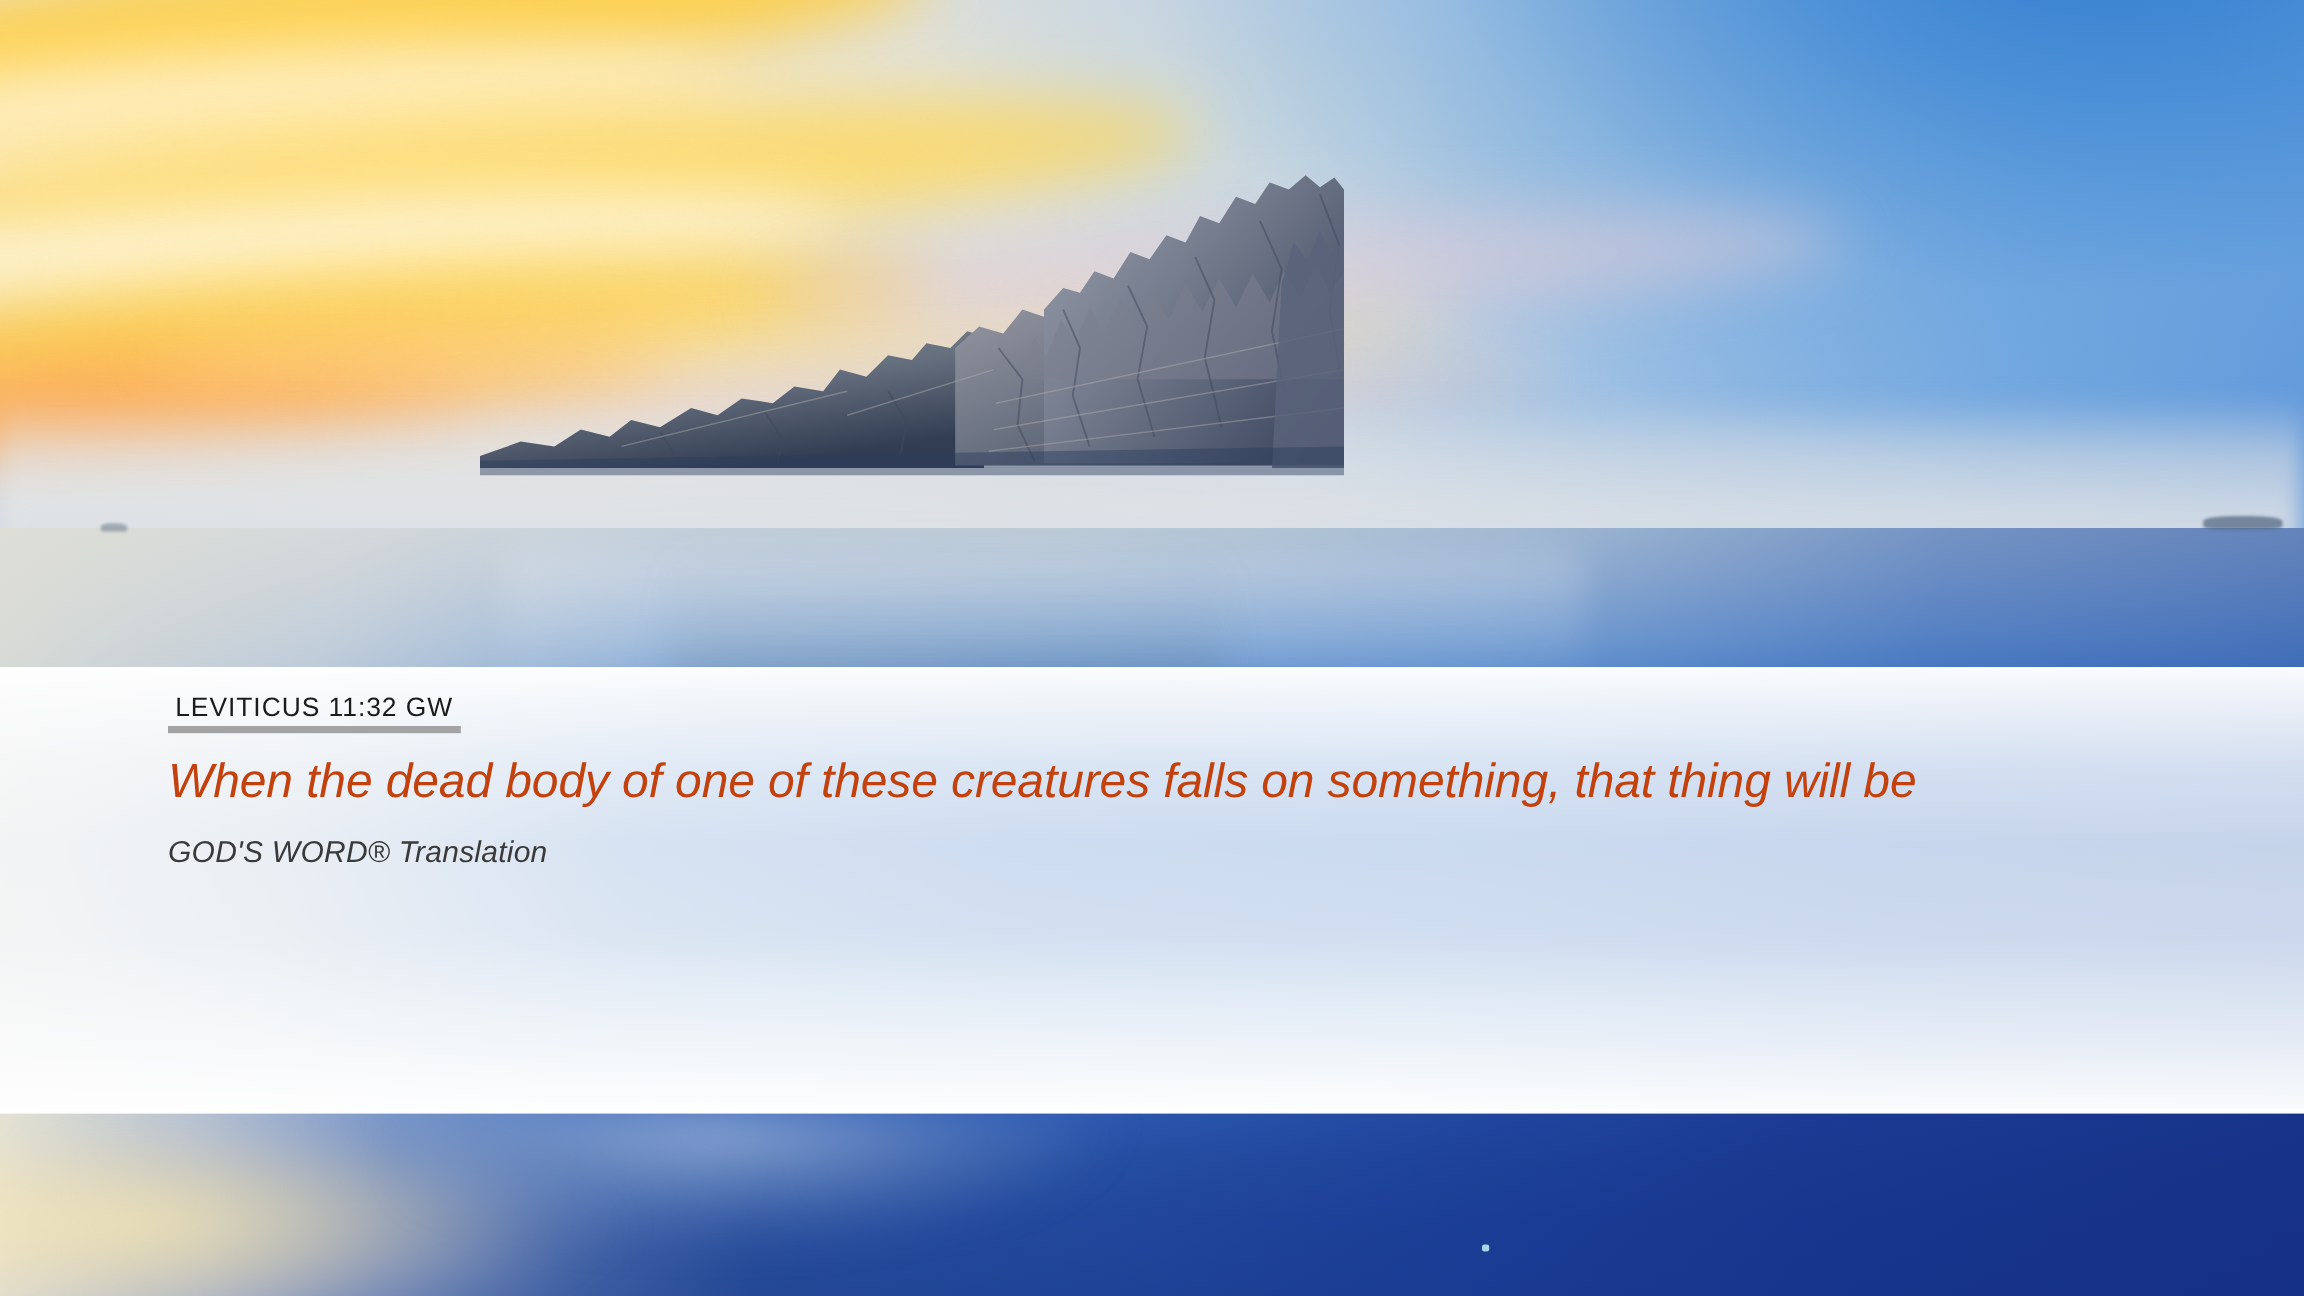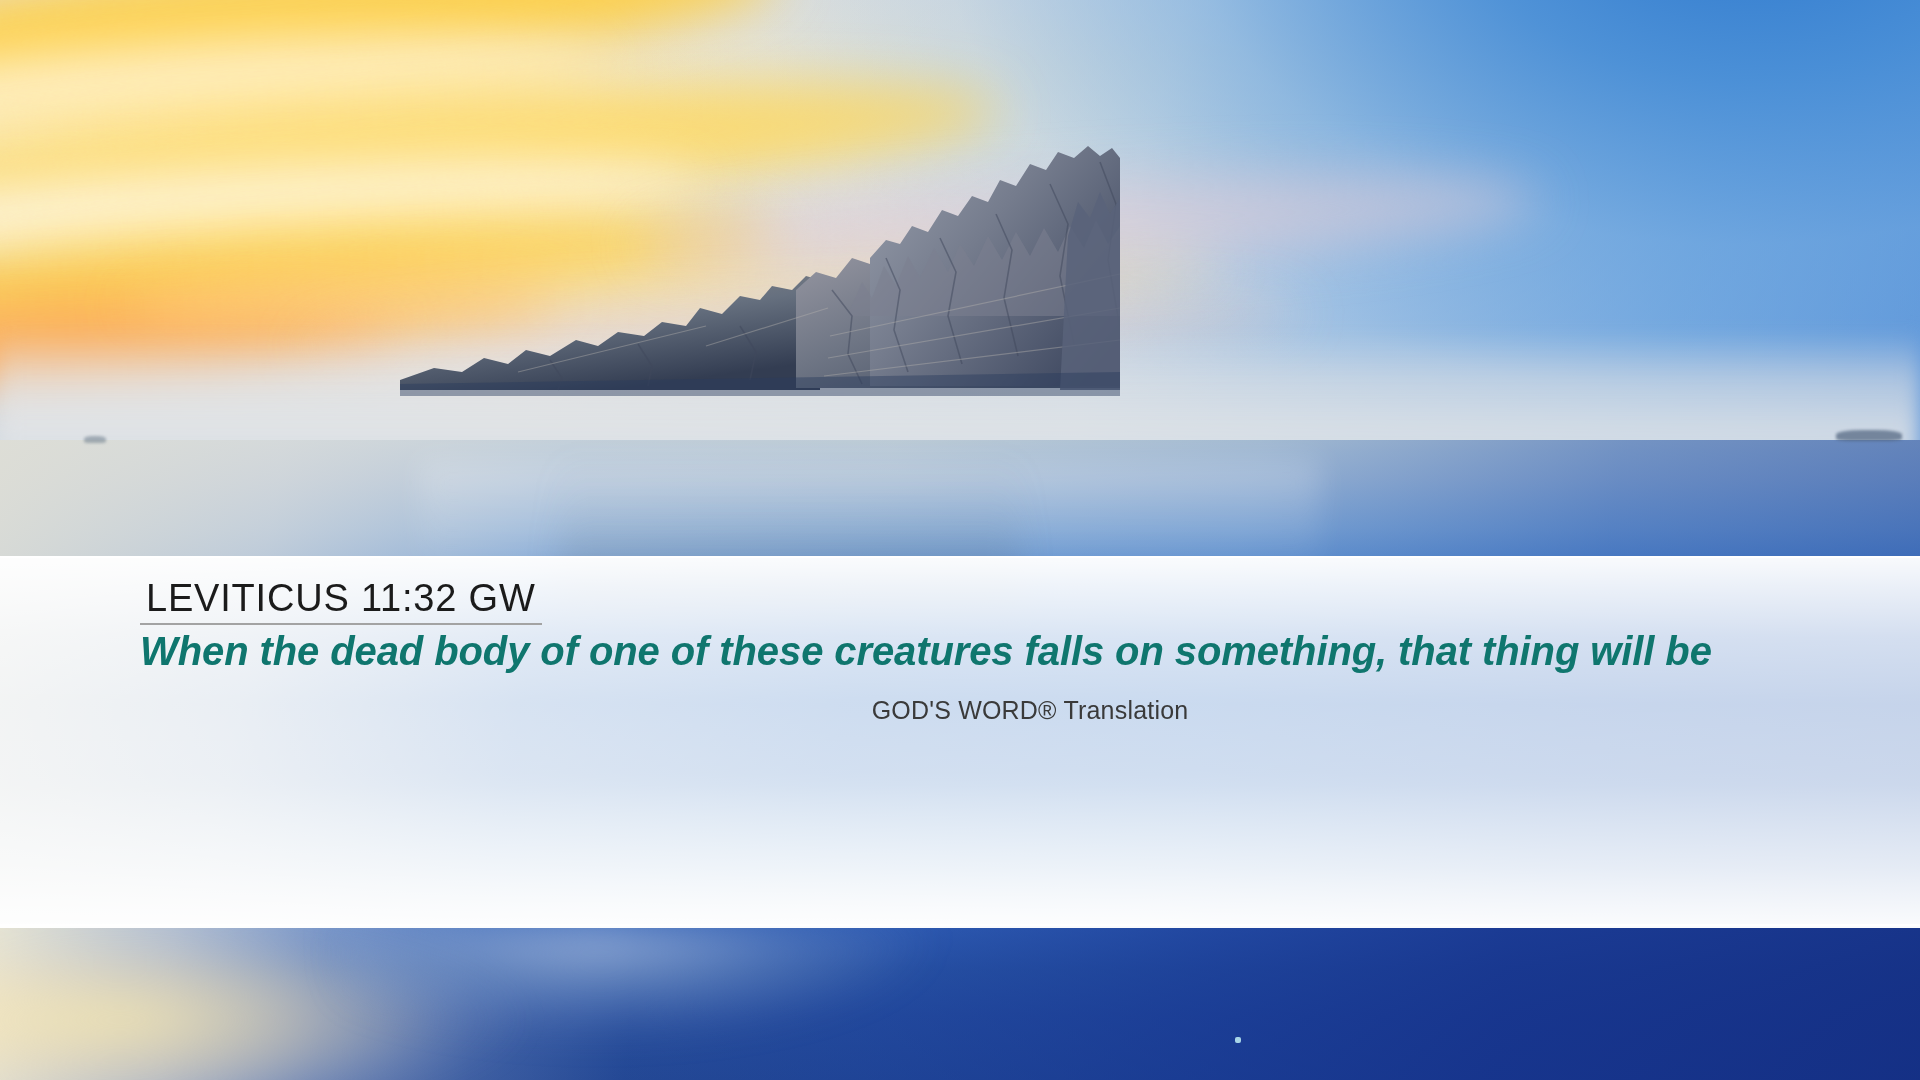--- a/index.html
+++ b/index.html
@@ -166,50 +166,51 @@
       rgba(255,255,255,0.86) 84%,
       rgba(255,255,255,0.97) 100%);
   }
   .band-top-line { position:absolute; left:0; top:556px; width:1920px; height:2px; background:rgba(255,255,255,0.95); }
   .band-bot-line { position:absolute; left:0; top:924px; width:1920px; height:4px; background:rgba(255,255,255,0.98); }
 
   .content { position:absolute; left:0; top:556px; width:1920px; height:370px; padding:22px 0 0 140px; }
 
   .reference {
     display:inline-block;
-    font-size:38px;
+    font-size:22px;
     letter-spacing:0.8px;
     color:#1b1b1b;
     font-weight:300;
     font-variant:small-caps;
     text-transform:uppercase;
-    border-bottom:2px solid #a3a3a3;
+    border-bottom:6px solid #a3a3a3;
     padding:0 6px 3px 6px;
     line-height:1.1;
     white-space:nowrap;
   }
 
   .verse {
+    margin-top:14px;
     width:1690px;
     font-size:40px;
     line-height:53px;
     font-style:italic;
-    font-weight:700;
-    color:#0f766e;
+    font-weight:400;
+    color:#c2410c;
     letter-spacing:-0.1px;
   }
   .verse p { margin:0; }
 
   .attribution {
     margin-top:18px;
     font-size:25px;
+    font-style:italic;
     font-weight:300;
     color:#3a3a3a;
     letter-spacing:0.2px;
-    text-align:center;
   }
 </style>
 </head>
 <body>
 
 <div class="stage">
 
   <div class="photo">
 
     <div class="sky"></div>

